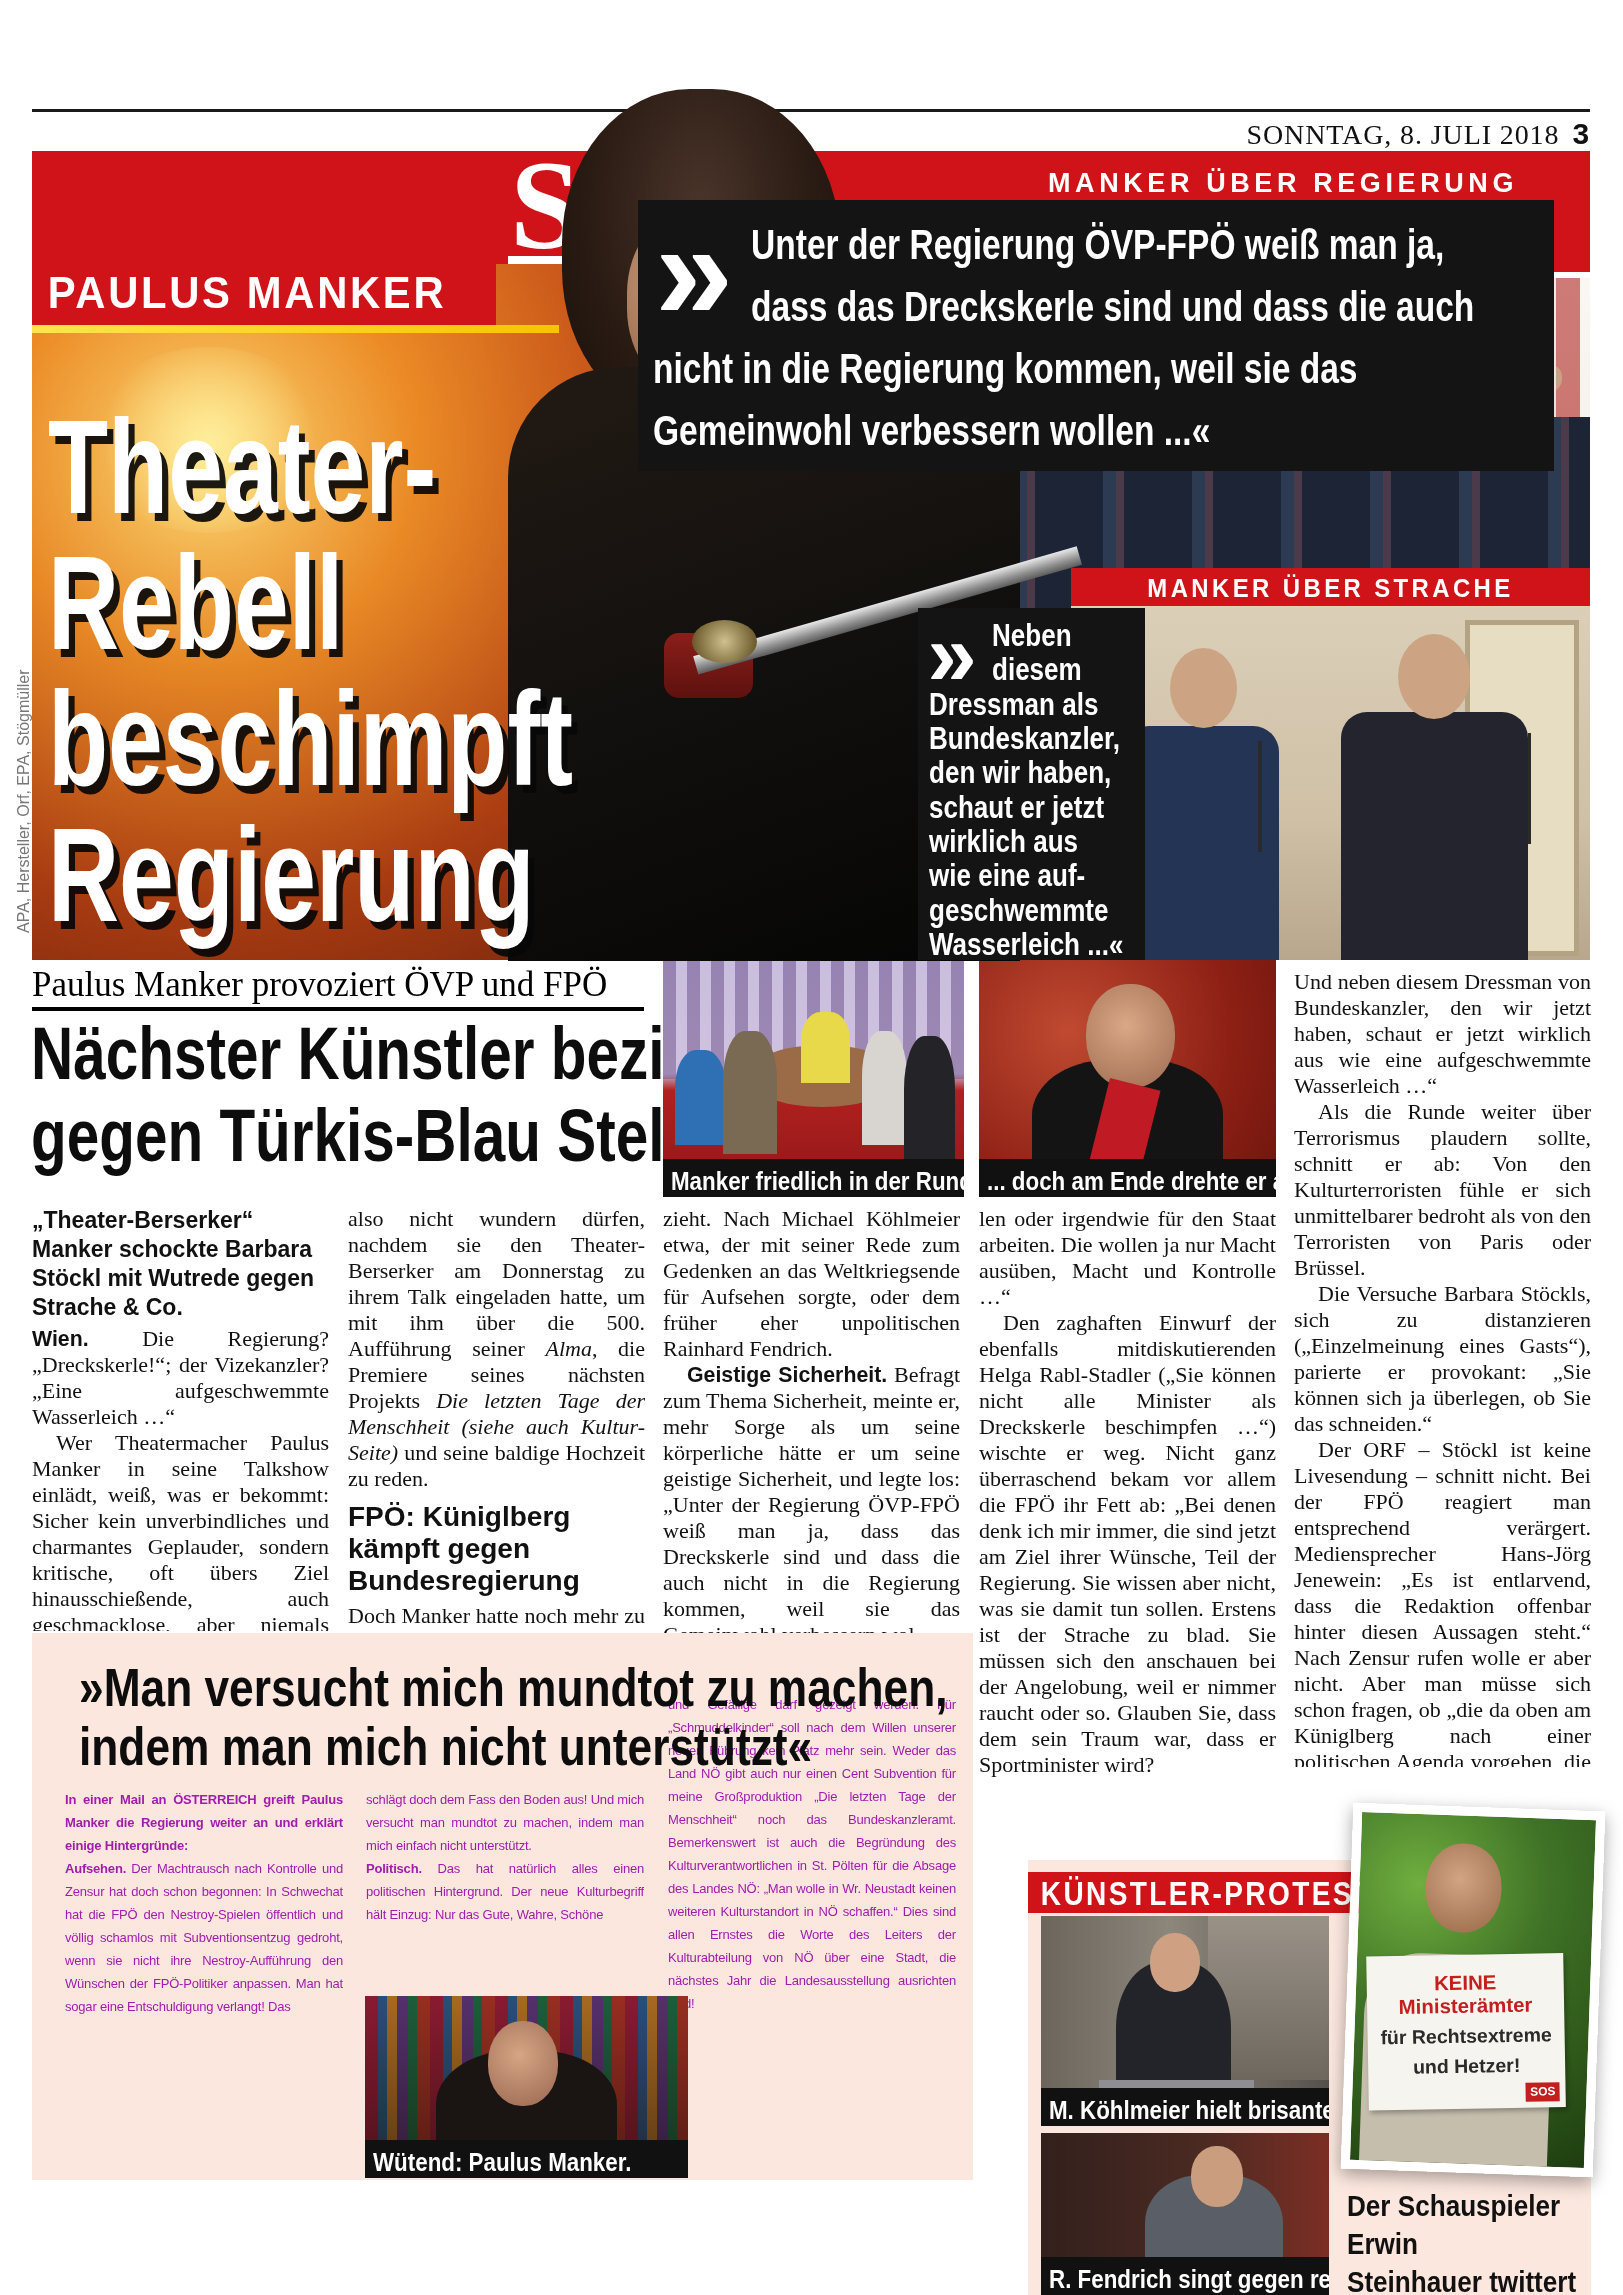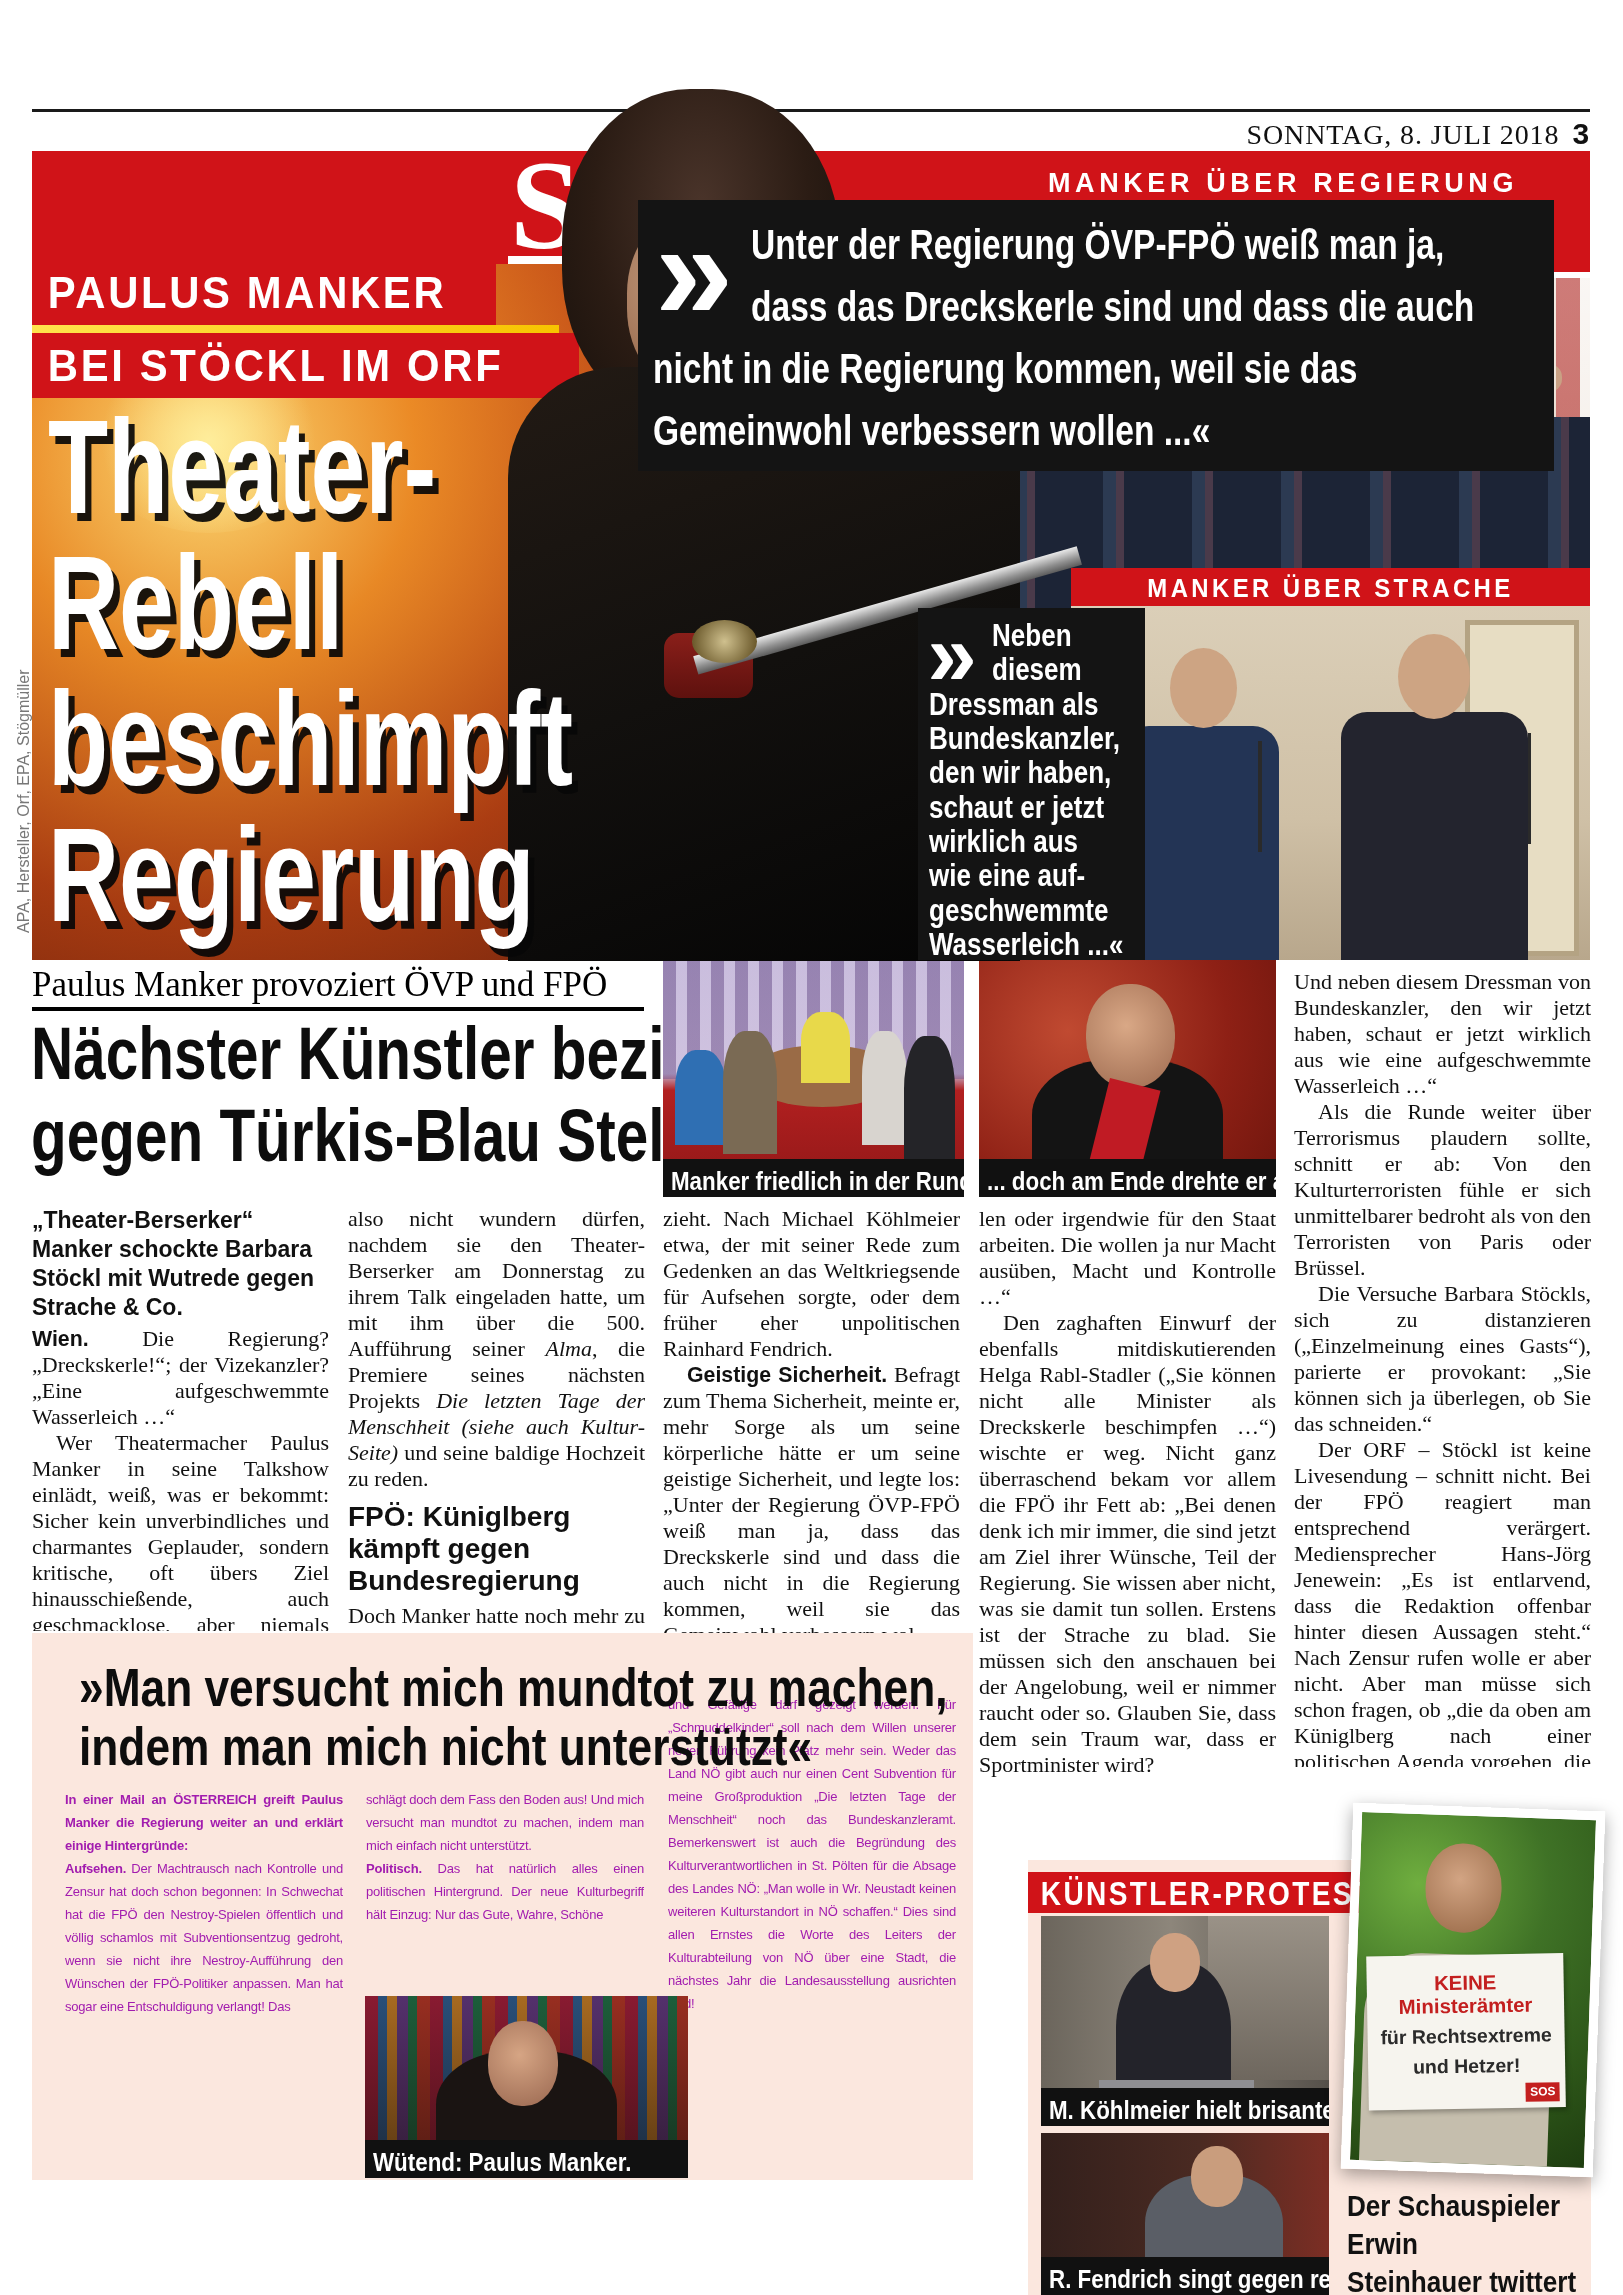--- a/index.html
+++ b/index.html
@@ -185,21 +185,20 @@
   </div>
 
   <div class="abs photo group-photo">
     <div class="abs group-flags"></div>
     <div class="abs group-heads"></div>
     <div class="abs group-crowd"></div>
   </div>
 
   <div class="abs kick1"><span>PAULUS MANKER</span></div>
   <div class="abs kickline"></div>
-  <div class="abs kick2"><span>BEI STÖCKL IM ORF</span></div>
 
   <div class="abs figure">
     <div class="fig-hair"></div>
     <div class="fig-face"></div>
     <div class="fig-body"></div>
     <div class="fig-cuff"></div>
   </div>
   <div class="abs sword"></div>
   <div class="abs sword-guard"></div>
 

